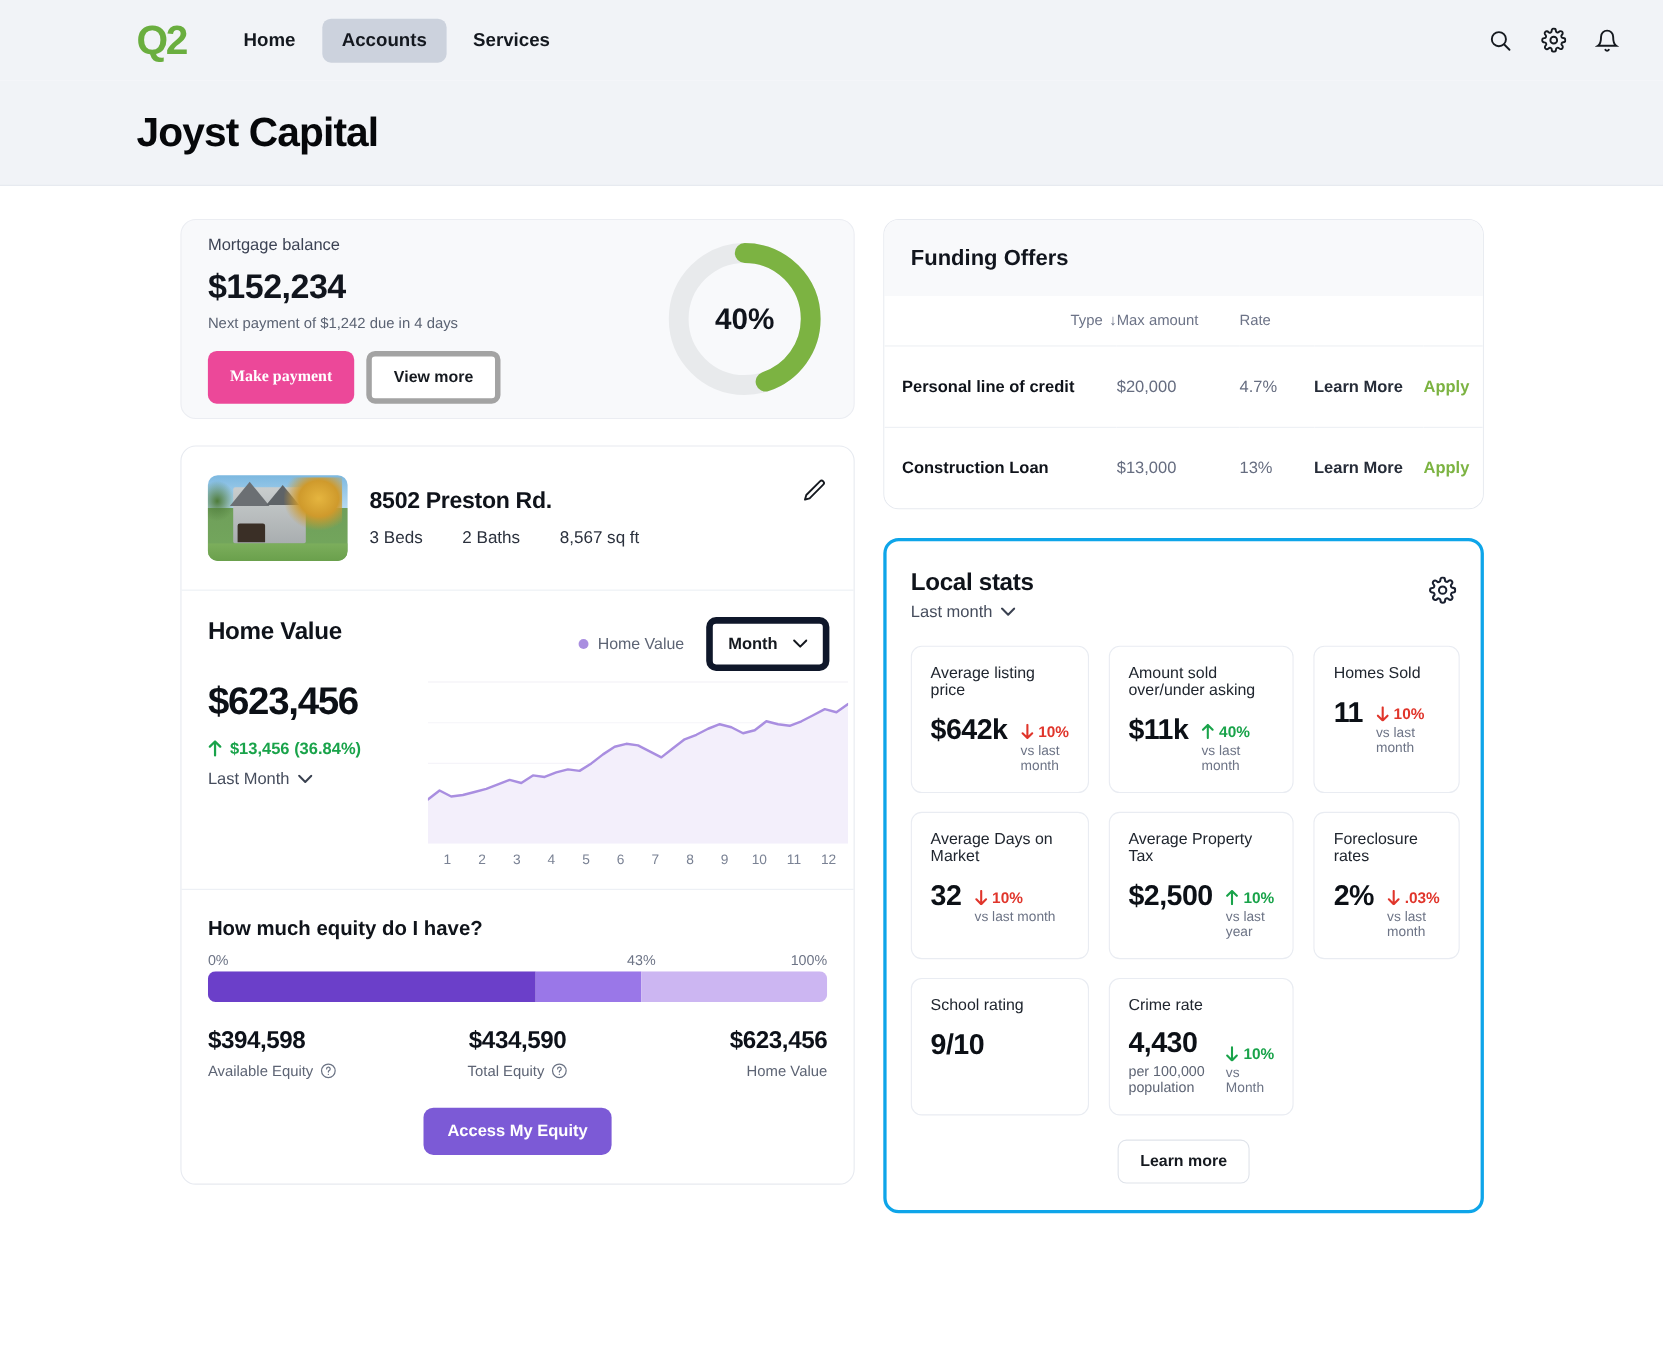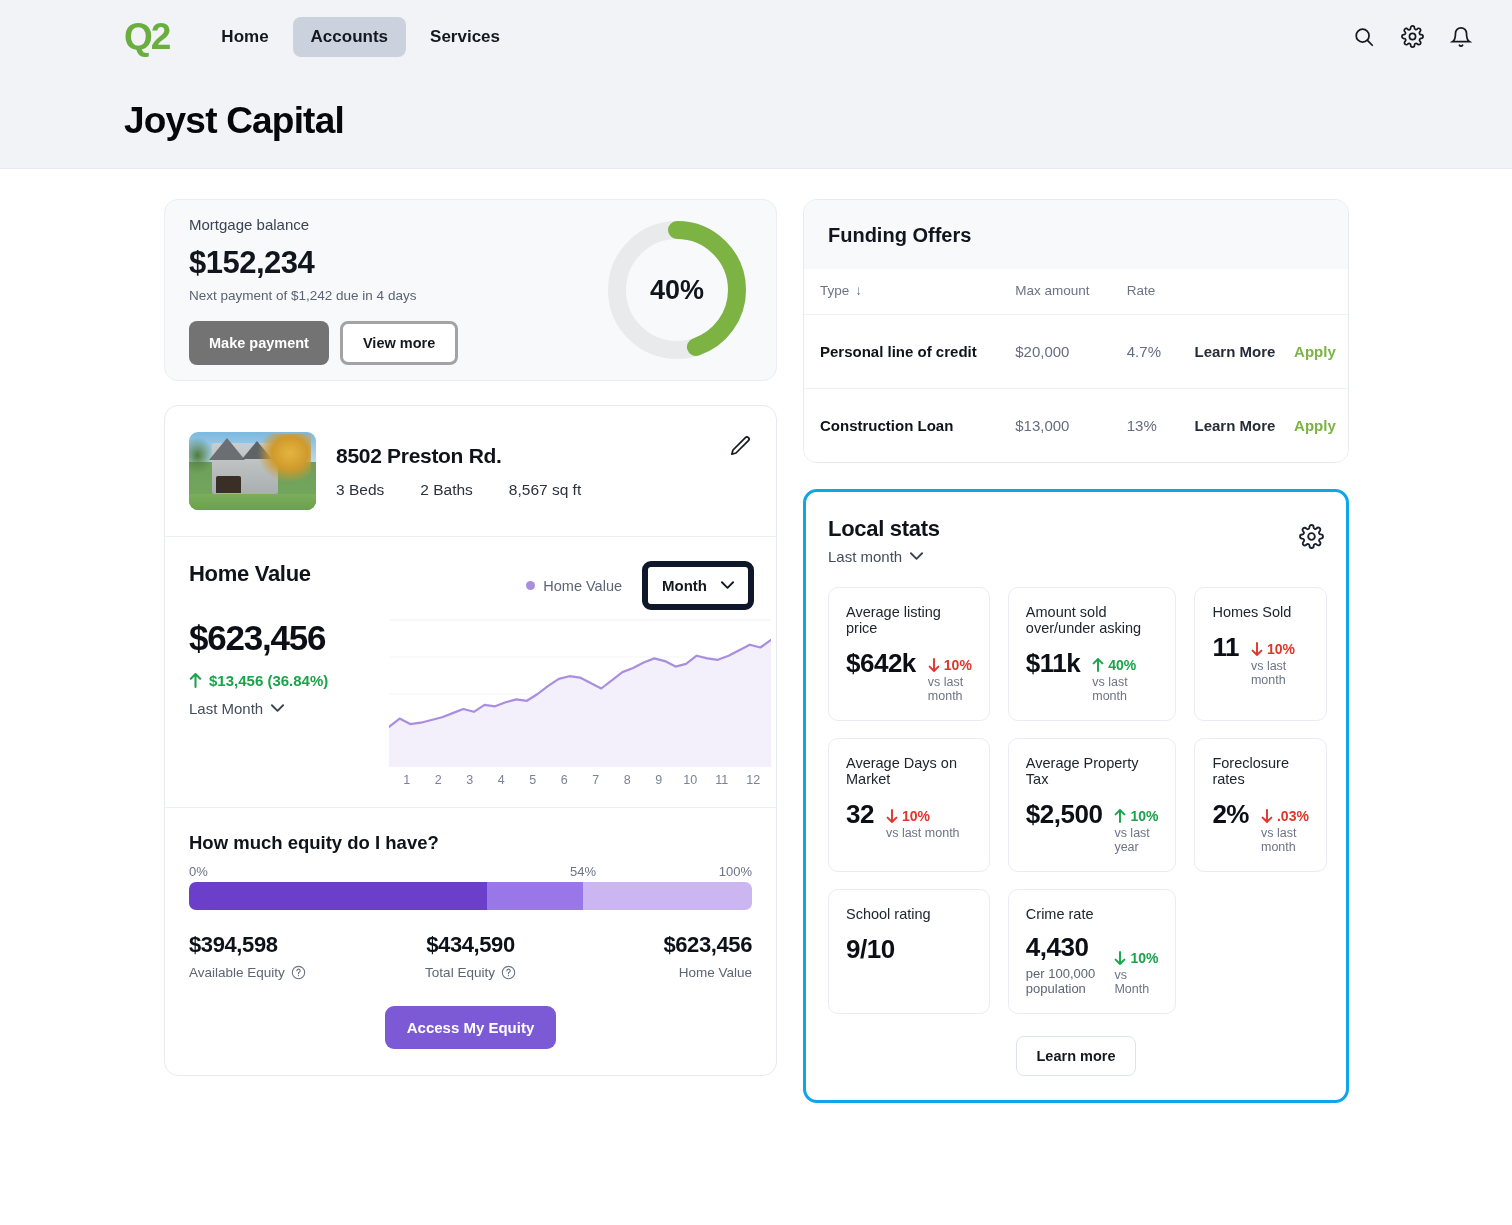--- a/index.html
+++ b/index.html
@@ -79,34 +79,34 @@
     align-items: center;
     padding: 0 26px 0 24px;
     margin-bottom: 24px;
   }
   .mortgage-left { flex: 1; }
   .mb-label { font-size: 15px; color: #3c4354; margin-bottom: 12px; }
   .mb-amount { font-size: 31px; font-weight: 700; letter-spacing: -0.5px; color: #11151d; }
   .mb-sub { font-size: 13.5px; color: #5b6373; margin-top: 7px; }
   .mb-buttons { display: flex; gap: 11px; margin-top: 18px; }
   .btn-primary {
-    background: #737373;
+    background: #ec4899;
     color: #fff;
     border: none;
     font-size: 14.5px;
     font-weight: 700;
     padding: 11px 20px;
     border-radius: 8px;
     cursor: pointer;
-    font-family: Liberation Sans, sans-serif;
+    font-family: Liberation Serif, serif;
   }
   .btn-secondary {
     background: #fff;
     color: #15191f;
-    border: 3px solid #a3a3a3;
+    border: 5px solid #a3a3a3;
     font-size: 14.5px;
     font-weight: 700;
     padding: 11px 20px;
     border-radius: 8px;
     cursor: pointer;
     font-family: "Liberation Sans", sans-serif;
   }
   .donut-wrap { position: relative; width: 146px; height: 146px; }
   .donut-pct {
     position: absolute; inset: 0;
@@ -211,21 +211,21 @@
   .offers-card { border-radius: 14px; overflow: hidden; border: 1px solid #e7eaf0; margin-bottom: 26px; }
   .offers-head {
     background: #f8f9fb; padding: 24px 24px 22px 24px;
     font-size: 20px; font-weight: 700; color: #11151d;
   }
   .offers-table { width: 100%; border-collapse: collapse; background: #fff; }
   .offers-table th {
     text-align: left; font-size: 13.5px; font-weight: 400; color: #6c7387;
     padding: 14px 0 16px 0;
   }
-  .offers-table th:first-child { padding-left: 16px; }
+  .offers-table th:first-child { padding-left: 16px; text-align: right; }
   .offers-table td { padding: 28px 0; font-size: 15px; border-top: 1px solid #edf0f4; }
   .offers-table td:first-child { padding-left: 16px; font-weight: 700; color: #0f131a; }
   .col-type { width: 212px; }
   .col-max { width: 112px; color: #666d80; }
   .col-rate { width: 68px; color: #666d80; }
   .col-learn { width: 100px; }
   .col-apply { width: 54px; }
   .link-learn { color: #262c38; font-weight: 600; cursor: pointer; }
   .link-apply { color: #7cb342; font-weight: 700; cursor: pointer; }
   .sort-arrow { margin-left: 6px; color: #6c7387; }
@@ -408,21 +408,21 @@
           </div>
         </div>
       </div>
 
       <div class="divider"></div>
 
       <div class="eq-section">
         <div class="eq-title">How much equity do I have?</div>
         <div class="eq-scale">
           <span class="s0">0%</span>
-          <span class="s67">54%</span>
+          <span class="s67">43%</span>
           <span class="s100">100%</span>
         </div>
         <div class="eq-bar">
           <div class="eq-seg1"></div>
           <div class="eq-seg2"></div>
           <div class="eq-seg3"></div>
         </div>
         <div class="eq-values">
           <div class="eq-col">
             <div class="eq-num">$394,598</div>

